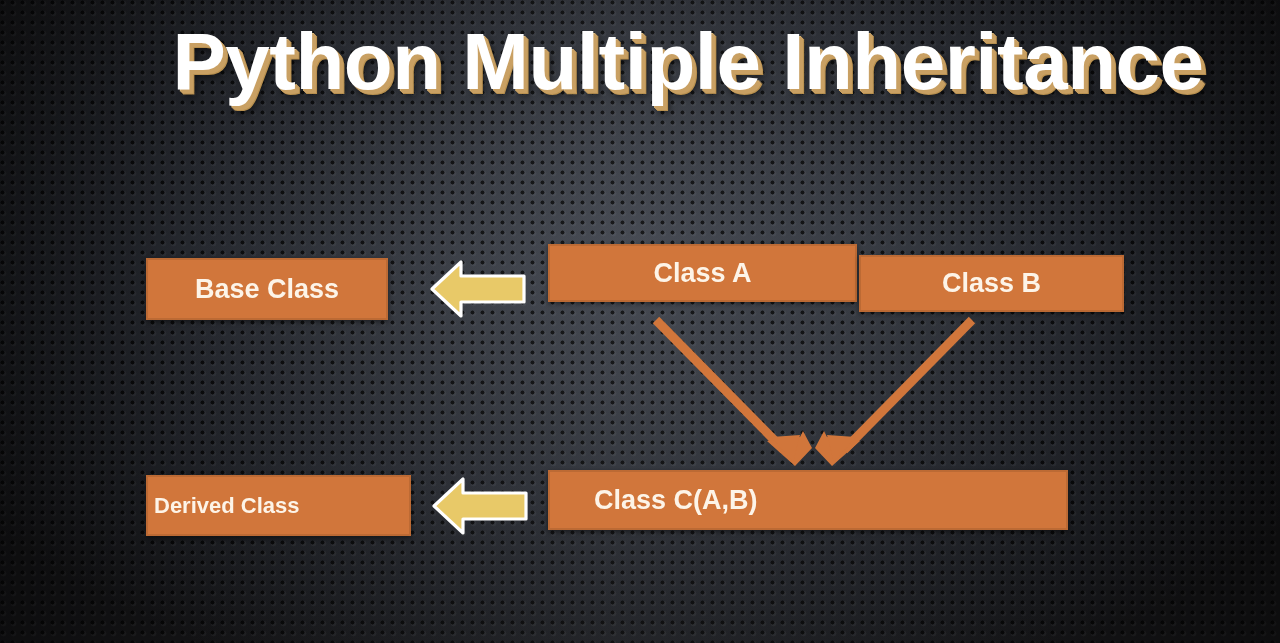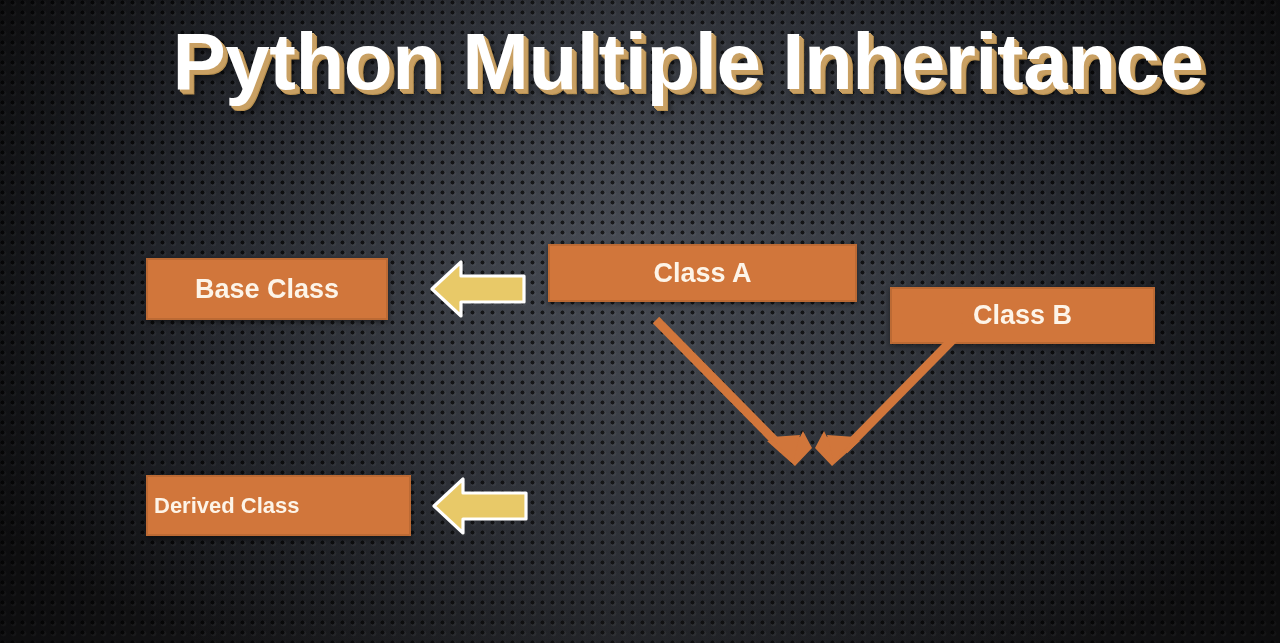--- a/index.html
+++ b/index.html
@@ -104,21 +104,21 @@
   <div class="goldarrow" style="left:428px; top:258px; width:100px; height:62px;">
     <svg width="100" height="62" viewBox="0 0 100 62" xmlns="http://www.w3.org/2000/svg">
       <polygon points="4,31 33,4 33,18 96,18 96,44 33,44 33,58" fill="#e8c968" stroke="#ffffff" stroke-width="3.2" stroke-linejoin="round"></polygon>
     </svg>
   </div>
 
   <div class="obox center" style="left:548px; top:244px; width:309px; height:58px; font-size:27px;">
     <span>Class A</span>
   </div>
 
-  <div class="obox center" style="left:890px; top:255px; width:265px; height:57px; font-size:27px;margin-top:32px;">
+  <div class="obox center" style="left:859px; top:255px; width:265px; height:57px; font-size:27px;">
     <span>Class B</span>
   </div>
 
   <svg id="connectors" viewBox="0 0 1280 643" xmlns="http://www.w3.org/2000/svg">
 
     <g>
       <line x1="656" y1="320" x2="784" y2="450" stroke="#d1763b" stroke-width="9" stroke-linecap="butt"></line>
       <polygon points="795,466 767,441 800,437 803,431 812,448" fill="#d1763b"></polygon>
       <polygon points="771,437 800,435 793,462" fill="#d1763b"></polygon>
     </g>
@@ -133,14 +133,17 @@
   <div class="obox lead" style="left:146px; top:475px; width:265px; height:61px; font-size:22px; padding-left:6px;">
     <span>Derived Class</span>
   </div>
 
   <div class="goldarrow" style="left:430px; top:475px; width:100px; height:62px;">
     <svg width="100" height="62" viewBox="0 0 100 62" xmlns="http://www.w3.org/2000/svg">
       <polygon points="4,31 33,4 33,18 96,18 96,44 33,44 33,58" fill="#e8c968" stroke="#ffffff" stroke-width="3.2" stroke-linejoin="round"></polygon>
     </svg>
   </div>
 
+  <div class="obox lead" style="left:548px; top:470px; width:520px; height:60px; font-size:27px; padding-left:44px;">
+    <span>Class C(A,B)</span>
+  </div>
 
 </div>
 
 </body></html>

